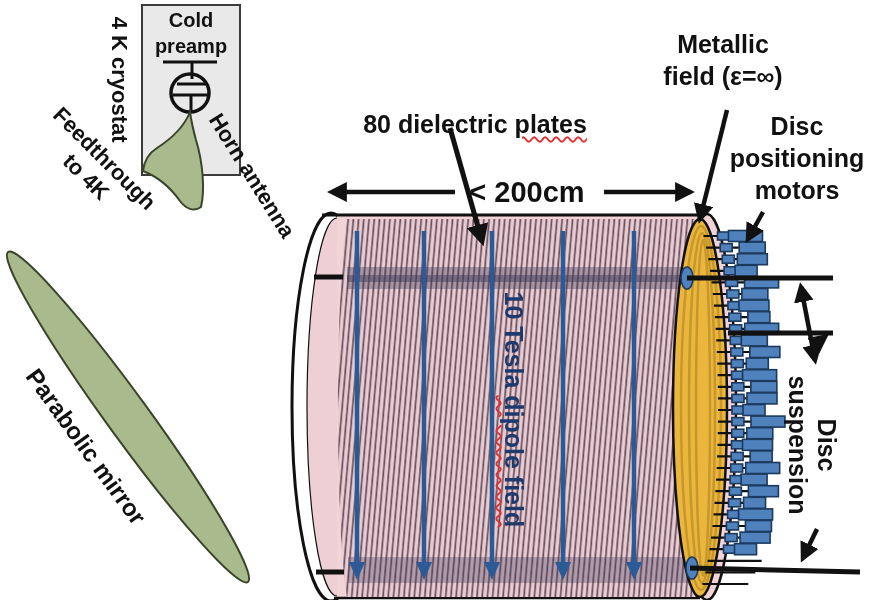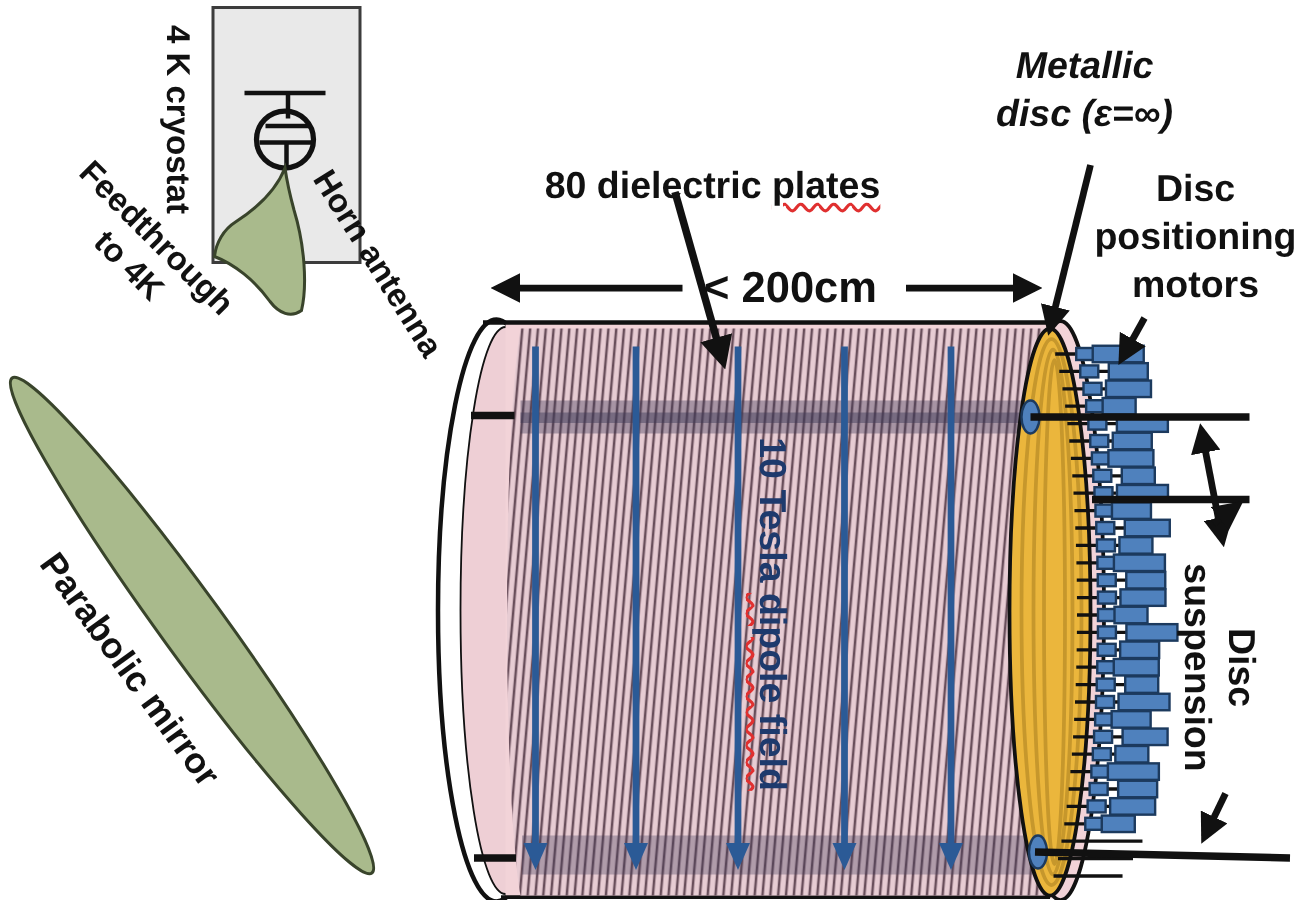--- a/index.html
+++ b/index.html
@@ -212,43 +212,47 @@
     <line class="arrow" x1="763" y1="212" x2="748" y2="239" marker-end="url(#ah)"></line>
     <g>
       <line class="arrow" x1="801" y1="287" x2="815" y2="360" marker-start="url(#ah)" marker-end="url(#ah)"></line>
       <line class="arrow" x1="809" y1="349" x2="825" y2="337" marker-end="url(#ah)"></line>
     </g>
     <line class="arrow" x1="817" y1="529" x2="803" y2="558" marker-end="url(#ah)"></line>
   </svg>
 
   <div class="lbl rot90" style="left:47px;top:67px;width:144px;font-size:22px;">4 K cryostat</div>
 
+  <div class="lbl" style="left:142px;top:7px;width:98px;font-size:20px;line-height:26px;">
+    <span>Cold</span>
+    <span>preamp</span>
+  </div>
 
   <div class="lbl" style="left:167px;top:163px;width:170px;font-size:22px;transform:rotate(58deg);">Horn antenna</div>
 
   <div class="lbl" style="left:20px;top:142px;width:150px;font-size:22px;line-height:26px;transform:rotate(45deg);">
     <span>Feedthrough</span>
     <span>to 4K</span>
   </div>
 
   <div class="lbl" style="left:-9px;top:433px;width:190px;font-size:24px;transform:rotate(54deg);">Parabolic mirror</div>
 
   <div class="lbl" style="left:335px;top:86px;width:280px;font-size:25px;margin-top:24px;">
     <span class="plain">80 dielectric </span><span class="redwavy">plates</span>
   </div>
 
   <div class="lbl" style="left:462px;top:176px;width:130px;font-size:29px;">&lt; 200cm</div>
 
   <div class="lbl rot90 navy" style="left:379px;top:395px;width:270px;font-size:25px;">
     <span class="plain">10 Tesla </span><span class="redwavy">dipole field</span>
   </div>
 
-  <div class="lbl" style="left:628px;top:28px;width:190px;font-size:25px;line-height:32px;font-style:italic;">
+  <div class="lbl" style="left:628px;top:28px;width:190px;font-size:25px;line-height:32px;">
     <span>Metallic</span>
-    <span>disc (ε=∞)</span>
+    <span>field (ε=∞)</span>
   </div>
 
   <div class="lbl" style="left:712px;top:110px;width:170px;font-size:25px;line-height:32px;">
     <span>Disc</span>
     <span>positioning</span>
     <span>motors</span>
   </div>
 
   <div class="lbl rot90" style="left:737px;top:416px;width:150px;font-size:25px;line-height:29px;">
     <span>Disc</span>

